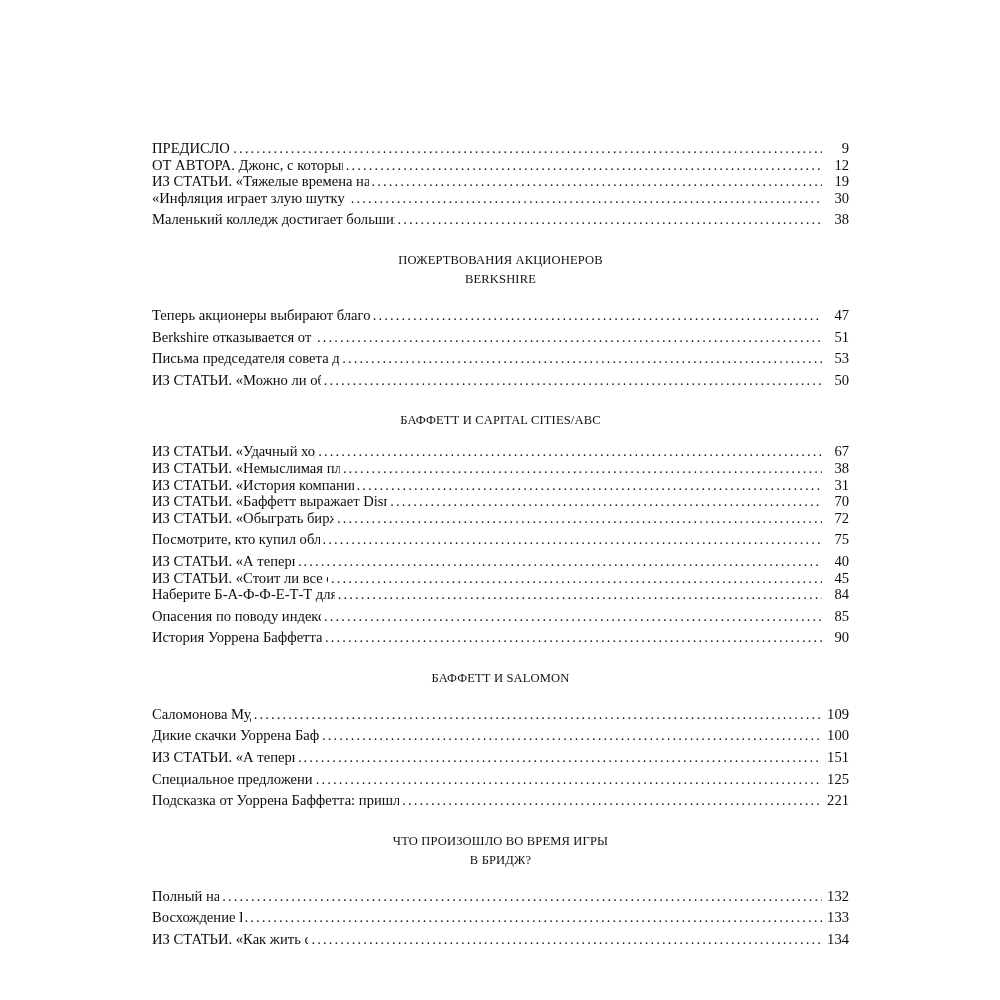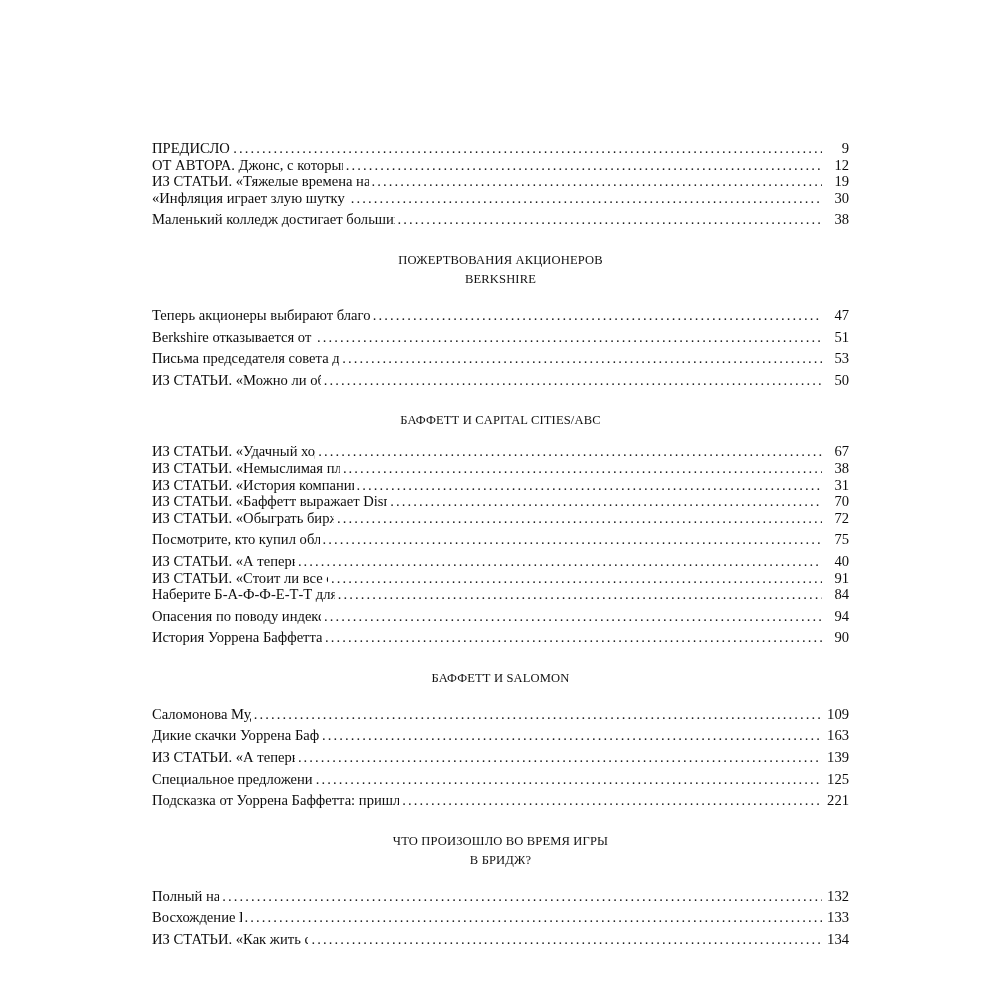--- a/index.html
+++ b/index.html
@@ -199,56 +199,56 @@
         <span class="epage">75</span>
       </div>
       <div class="entry sp-before">
         <span class="etext">ИЗ СТАТЬИ. «А теперь послушай»</span>
         <span class="leader">............................................................................................................................................</span>
         <span class="epage">40</span>
       </div>
       <div class="entry">
         <span class="etext">ИЗ СТАТЬИ. «Стоит ли все оставлять детям?»</span>
         <span class="leader">............................................................................................................................................</span>
-        <span class="epage">91</span>
+        <span class="epage">45</span>
       </div>
       <div class="entry">
         <span class="etext">Наберите Б-А-Ф-Ф-Е-Т-Т для слияния компаний</span>
         <span class="leader">............................................................................................................................................</span>
         <span class="epage">84</span>
       </div>
       <div class="entry sp-before">
         <span class="etext">Опасения по поводу индексных фьючерсов.</span>
         <span class="leader">............................................................................................................................................</span>
-        <span class="epage">94</span>
+        <span class="epage">85</span>
       </div>
       <div class="entry sp-before">
         <span class="etext">История Уоррена Баффетта: взгляд изнутри.</span>
         <span class="leader">............................................................................................................................................</span>
         <span class="epage">90</span>
       </div>
       <div class="block-gap-top"></div>
       <div class="section-heading">
         <span class="hl">БАФФЕТТ И SALOMON</span>
       </div>
       <div class="block-gap-small"></div>
       <div class="entry sp-before">
         <span class="etext">Саломонова Мудрость</span>
         <span class="leader">............................................................................................................................................</span>
         <span class="epage">109</span>
       </div>
       <div class="entry sp-before">
         <span class="etext">Дикие скачки Уоррена Баффетта в Salomon</span>
         <span class="leader">............................................................................................................................................</span>
-        <span class="epage">163</span>
+        <span class="epage">100</span>
       </div>
       <div class="entry sp-before">
         <span class="etext">ИЗ СТАТЬИ. «А теперь послушай»</span>
         <span class="leader">............................................................................................................................................</span>
-        <span class="epage">139</span>
+        <span class="epage">151</span>
       </div>
       <div class="entry sp-before">
         <span class="etext">Специальное предложение для Небраски</span>
         <span class="leader">............................................................................................................................................</span>
         <span class="epage">125</span>
       </div>
       <div class="entry sp-before">
         <span class="etext">Подсказка от Уоррена Баффетта: пришло время покупать акции Freddie Mac</span>
         <span class="leader">............................................................................................................................................</span>
         <span class="epage">221</span>

